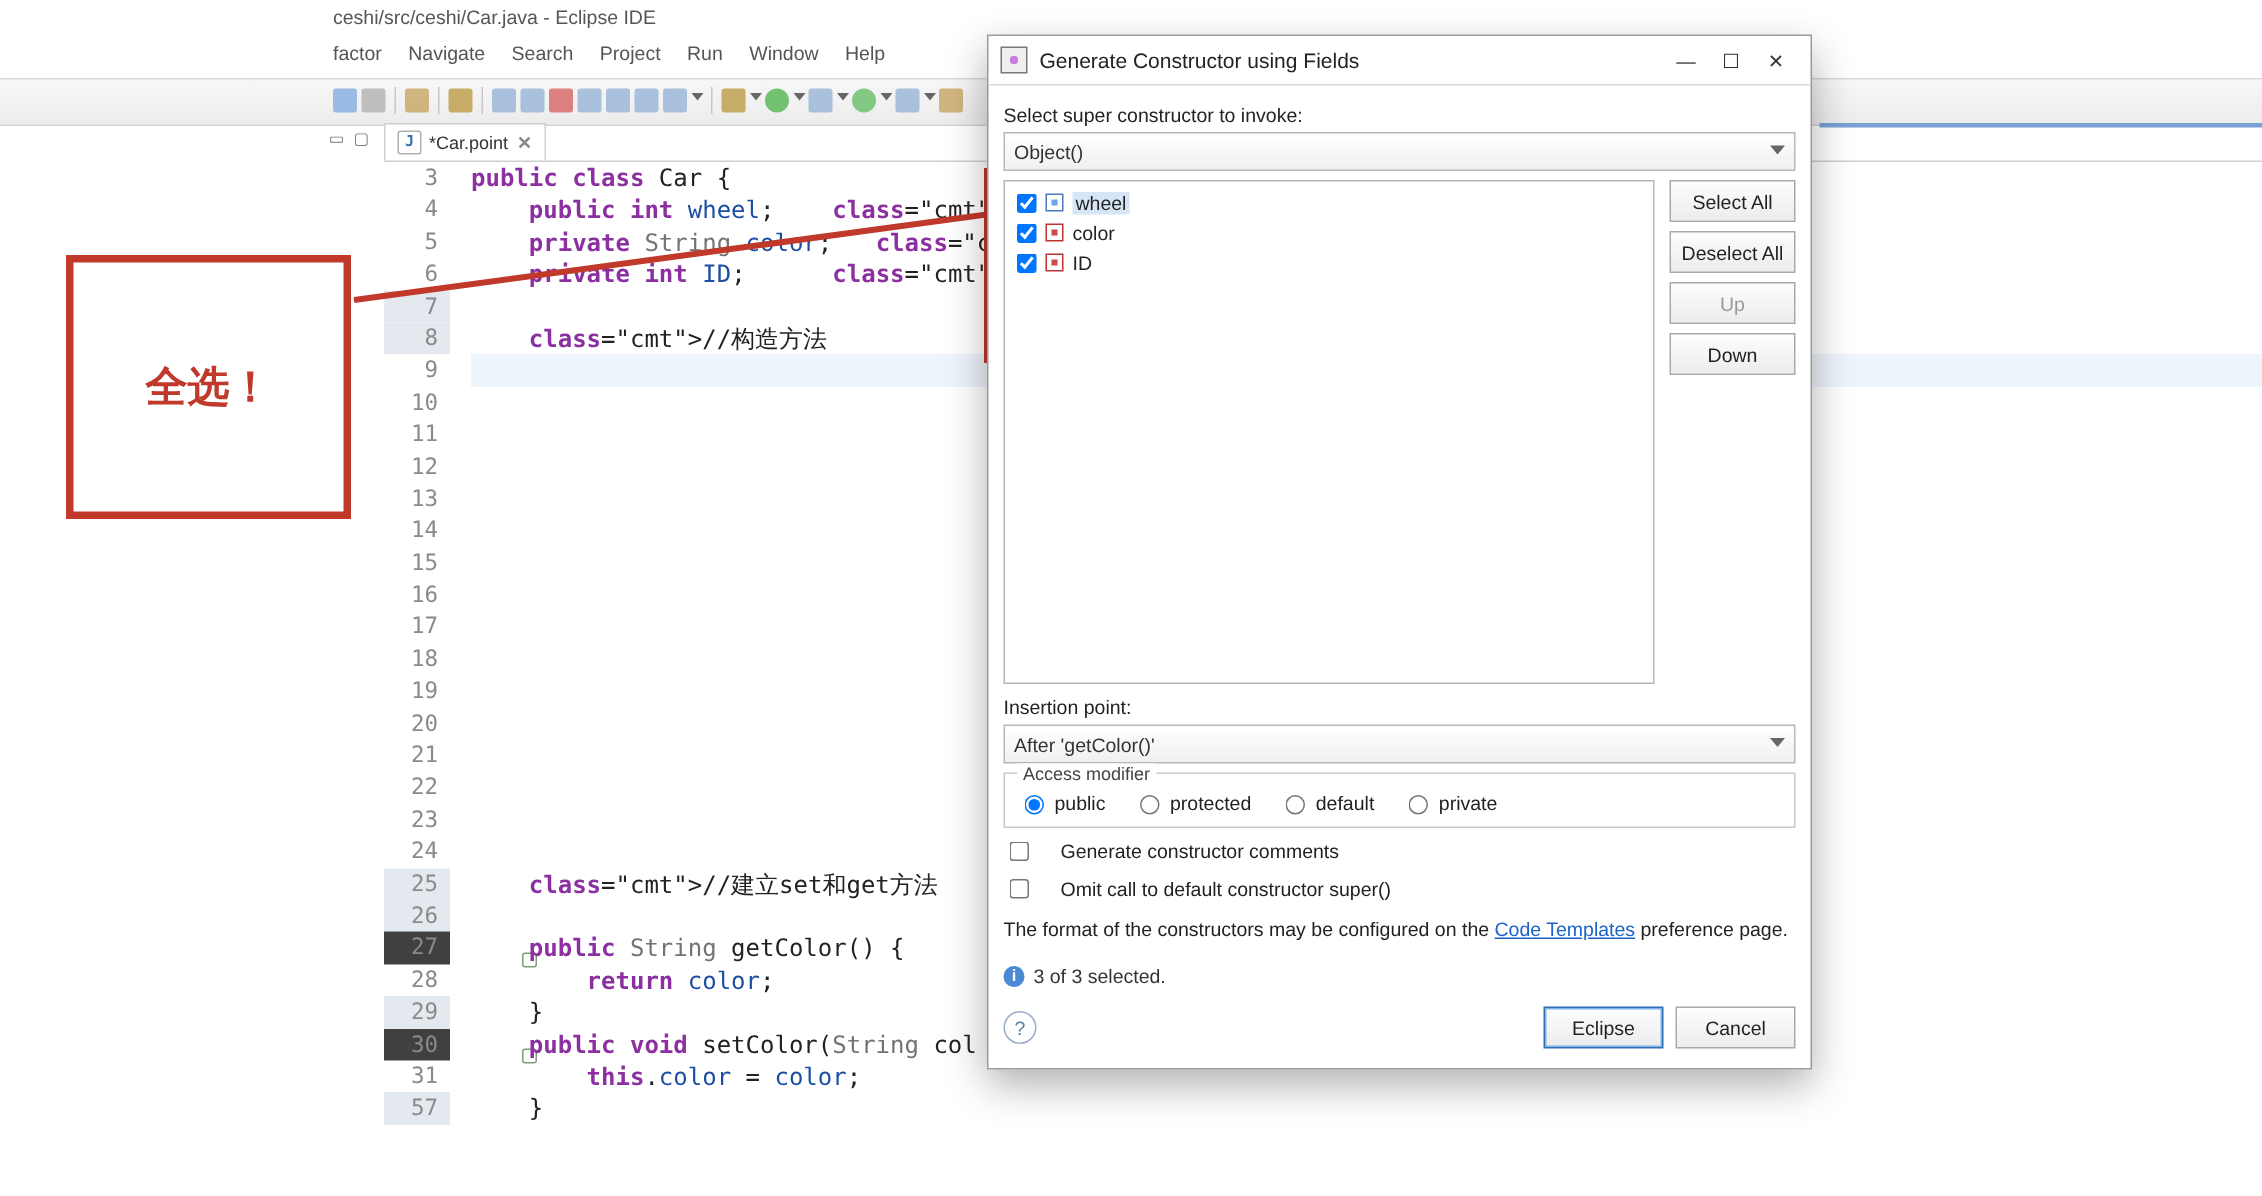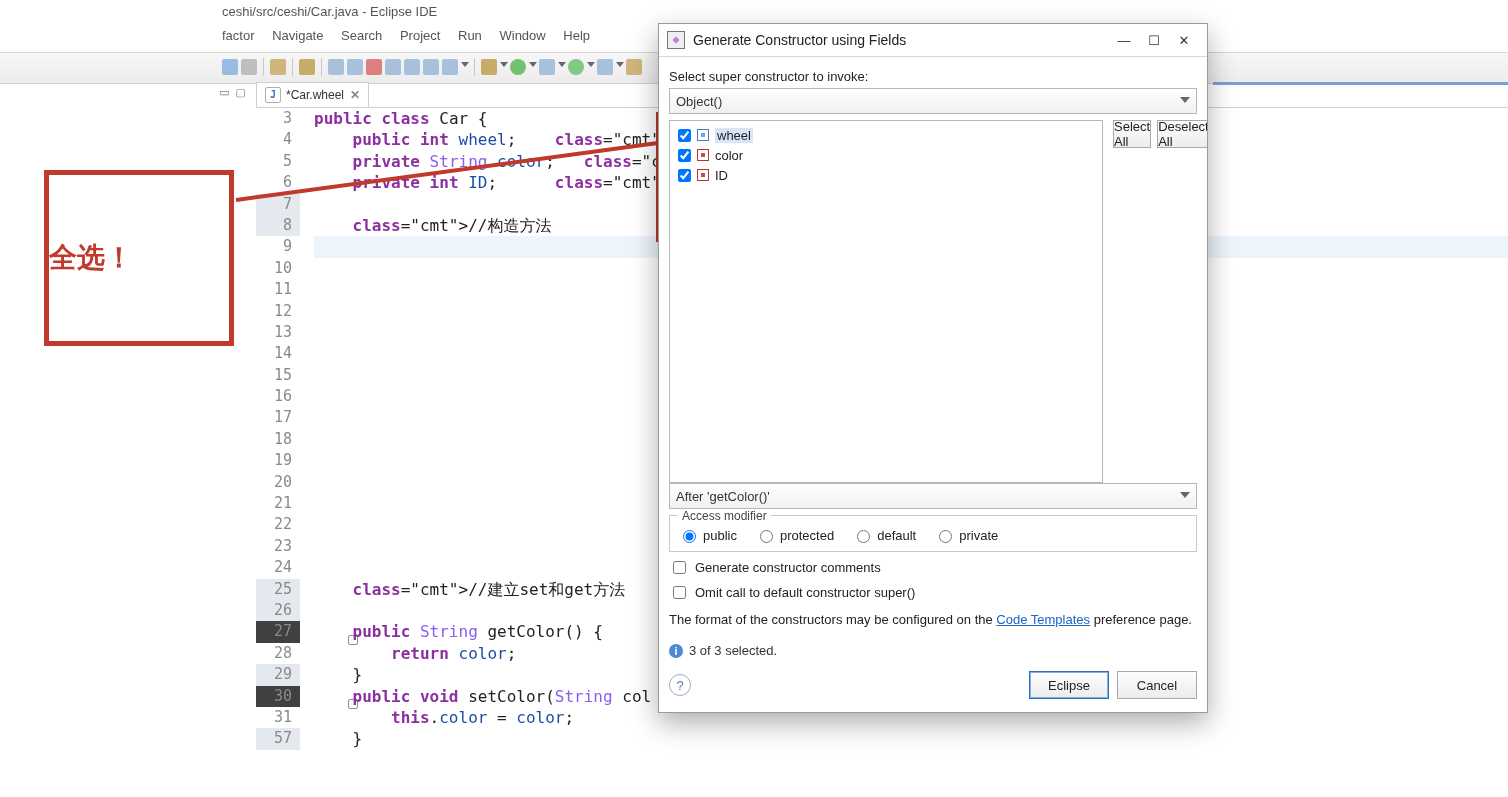--- a/index.html
+++ b/index.html
@@ -34,24 +34,24 @@
   .gutter{position:absolute;left:0;top:0;bottom:0;width:44px;background:#fff;text-align:right;}
   .gutter-narrow{position:absolute;left:44px;top:0;bottom:0;width:14px;background:#fff;}
   .code-lines{position:absolute;left:58px;top:0;right:0;bottom:0;font:16px/21.4px Consolas,Menlo,monospace;white-space:pre;color:#222;}
   .ln{display:block;height:21.4px;line-height:21.4px;padding-right:8px;font:15px/21.4px Consolas,Menlo,monospace;color:#8a8a8a;}
   .ln.band{background:#e4e9ef;}
   .ln.band2{background:#404040;}
   .cl{display:block;height:21.4px;}
   .cl.curr{background:#eef4fb;}
   .kw{color:#8c2fa1;font-weight:bold;}
   .fld{color:#1b4da5;}
-  .ident{color:#8b5cf6;text-align:center;}
+  .ident{color:#737373;text-align:center;}
   .ov-dot{position:absolute;left:48px;width:8px;height:8px;border:1px solid #7b9b7b;border-radius:2px;background:#fff;}
   
-  .annot-box{position:absolute;left:44px;top:170px;width:190px;height:176px;border:5px solid #c0392b;box-sizing:border-box;background:#fff;display:flex;align-items:center;}
+  .annot-box{position:absolute;left:44px;top:170px;width:190px;height:176px;border:5px solid #c0392b;box-sizing:border-box;background:#fff;display:flex;align-items:center;justify-content:center;}
   .annot-box .txt{color:#c0392b;font-weight:bold;font-size:28px;font-family:"Microsoft YaHei","Segoe UI",sans-serif;}
   svg.annot-line{position:absolute;left:0;top:0;pointer-events:none;}
   
   .dlg{position:absolute;left:658px;top:23px;width:548px;height:688px;background:#fff;border:1px solid #9a9a9a;box-shadow:0 10px 26px rgba(0,0,0,.32);display:flex;flex-direction:column;}
   .dlg-title{height:32px;display:flex;align-items:center;padding:0 8px;}
   .dlg-title .icn{width:16px;height:16px;border:1px solid #777;margin-right:8px;background:
      radial-gradient(circle at 50% 50%,#c97fe0 25%,transparent 26%),
      linear-gradient(#eee,#eee);}
   .dlg-title .lbl{flex:1;color:#222;font-size:14px;}
   .winbtn{width:30px;height:24px;display:flex;align-items:center;justify-content:center;color:#333;font-size:13px;cursor:default;}
@@ -63,28 +63,28 @@
   .fields-row{display:flex;margin-top:6px;flex:1;min-height:0;}
   .fields-list{flex:1;border:1px solid #b7b7b7;background:#fff;padding:4px 2px;position:relative;}
   .fld-item{display:flex;align-items:center;height:20px;padding-left:6px;font-size:13px;}
   .fld-item input{margin:0 6px 0 0;}
   .sq{width:10px;height:10px;border:1px solid;display:inline-block;margin-right:6px;}
   .sq.red{border-color:#b33; }
   .sq.red::after{content:"";display:block;width:4px;height:4px;margin:3px;background:#c94b4b;}
   .sq.blue{border-color:#4a7bbf;}
   .sq.blue::after{content:"";display:block;width:4px;height:4px;margin:3px;background:#6fa6e8;}
   .fld-item.sel span.name{background:#d6e6f7;padding:0 2px;}
-  .side-btns{width:84px;margin-left:10px;display:flex;flex-direction:row;gap:6px;}
+  .side-btns{width:84px;margin-left:10px;display:flex;flex-direction:column;gap:6px;}
   .wbtn{height:26px;border:1px solid #a9a9a9;background:linear-gradient(#fdfdfd,#ececec);font-size:13px;color:#222;cursor:default;display:flex;align-items:center;justify-content:center;}
   .wbtn.disabled{color:#9a9a9a;}
   .group{border:1px solid #c9c9c9;margin-top:6px;padding:6px 12px 8px 8px;}
   .group .gtitle{position:relative;top:-14px;background:#fff;display:inline-block;padding:0 4px;font-size:12px;color:#444;}
   .radios{display:flex;align-items:center;gap:18px;margin-top:-10px;}
   .radios label{display:flex;align-items:center;gap:4px;font-size:13px;}
-  .cbx-line{display:flex;align-items:center;gap:6px;margin-top:6px;font-size:13px;}
+  .cbx-line{display:flex;align-items:center;gap:18px;margin-top:6px;font-size:13px;}
   .fmt-line{margin-top:10px;font-size:13px;}
   .fmt-line a{color:#1a63c7;text-decoration:underline;}
   .sel-info{margin-top:16px;font-size:13px;color:#333;display:flex;align-items:center;gap:6px;}
   .sel-info .i{width:14px;height:14px;border-radius:50%;background:#4a8ad4;color:#fff;font:bold 11px/14px Arial;display:inline-block;text-align:center;}
   .dlg-foot{height:54px;display:flex;align-items:center;padding:0 10px;}
   .help{width:20px;height:20px;border:1px solid #9aaec8;border-radius:50%;color:#5a7aa7;display:flex;align-items:center;justify-content:center;font-size:13px;cursor:default;}
   .foot-btns{margin-left:auto;display:flex;gap:8px;}
   .wbtn.primary{border-color:#2f6fb3;box-shadow:inset 0 0 0 1px #7fb2e8;}
   
   .red-hl{position:absolute;border:4px solid #c0392b;pointer-events:none;}
@@ -139,21 +139,21 @@
 <div class="tab-area-top"></div>
 
 <div class="editor-shell">
   <div class="mini-tb">
     <span>▭</span>
     <span>▢</span>
   </div>
   <div class="tab-row">
     <div class="file-tab">
       <span class="j">J</span>
-      <span>*Car.wheel</span>
+      <span>*Car.point</span>
       <span class="x">✕</span>
     </div>
   </div>
   <div class="editor">
     <div class="gutter" id="gutter">
         <span class="ln">3</span>
         <span class="ln">4</span>
         <span class="ln">5</span>
         <span class="ln">6</span>
         <span class="ln band">7</span>
@@ -237,20 +237,21 @@
           </div>
         </div>
       <div class="side-btns">
         <div class="wbtn">Select All</div>
         <div class="wbtn">Deselect All</div>
         <div class="wbtn disabled">Up</div>
         <div class="wbtn">Down</div>
       </div>
     </div>
 
+    <div class="lbl-line" style="margin-top:8px">Insertion point:</div>
     <div class="combo">
       <span>After 'getColor()'</span>
       <span class="chev"></span>
     </div>
 
     <div class="group">
       <span class="gtitle">Access modifier</span>
       <div class="radios">
         <label>
             <input type="radio" name="am" checked="" style="">

